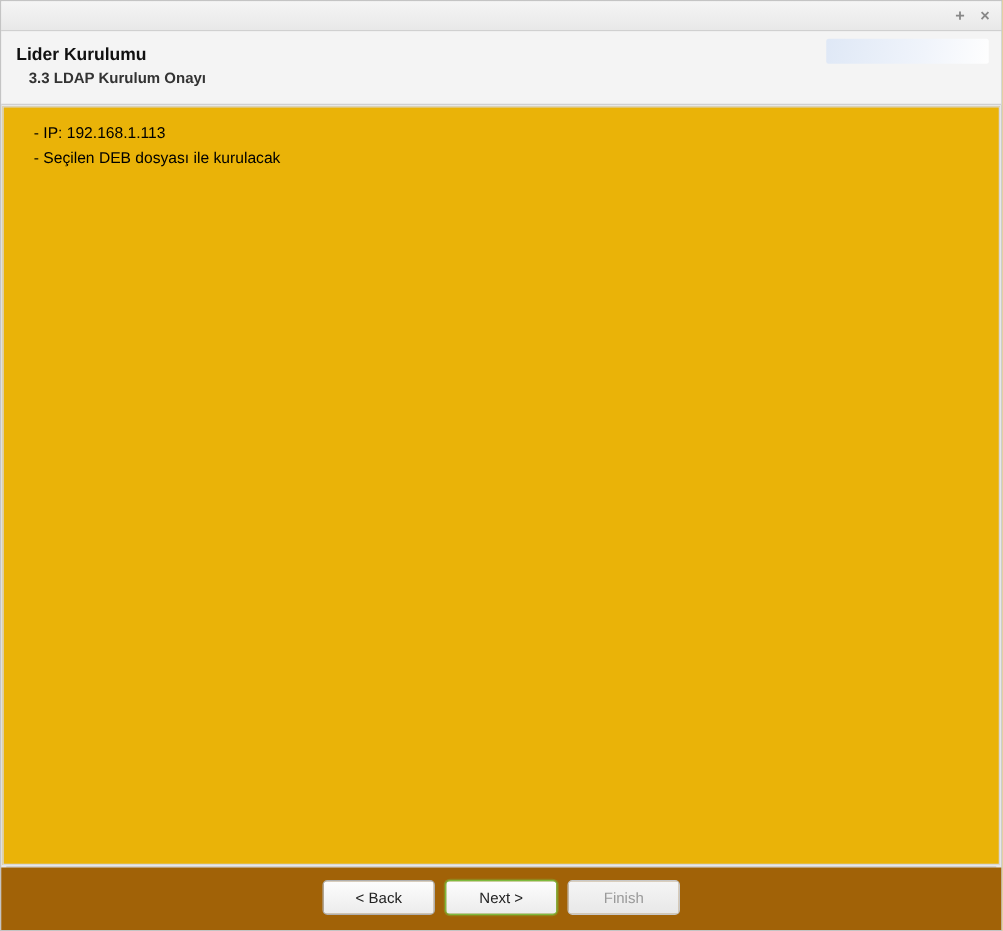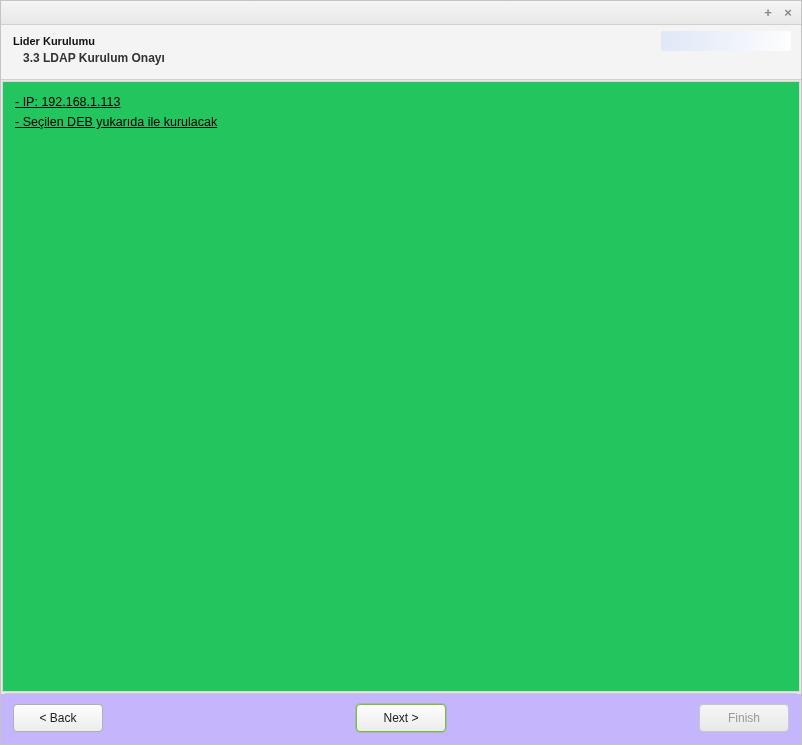--- a/index.html
+++ b/index.html
@@ -41,64 +41,63 @@
       font-weight: bold;
     }
     .header {
       background: #f4f4f4;
       padding: 10px 12px 14px 12px;
       border-bottom: 1px solid #d0d0d0;
       position: relative;
     }
     .header-title {
       font-weight: bold;
-      font-size: 11px;
+      font-size: 14px;
       color: #111;
       margin-bottom: 4px;
     }
     .header-subtitle {
       font-size: 12px;
       color: #333;
       padding-left: 10px;
       font-weight: bold;
     }
     .header-banner {
       position: absolute;
       right: 10px;
       top: 6px;
       width: 130px;
       height: 20px;
       background: linear-gradient(100deg, #dfe8f6 0%, #f0f4fb 60%, #fefefe 100%);
       border-radius: 2px;
     }
     .content-area {
       flex: 1;
-      background: #22c55e;
+      background: #eab308;
       margin: 1px;
       border: 1px solid #d8d8d8;
-      padding: 10px 12px;
+      padding: 10px 24px;
       overflow: auto;
-      text-decoration: underline;
     }
     .content-line {
       color: #000;
       line-height: 1.6;
       font-size: 12.5px;
     }
     .separator {
       height: 1px;
       background: #c8c8c8;
       margin: 0 4px;
     }
     .footer {
       padding: 10px 12px 12px 12px;
       display: flex;
-      justify-content: space-between;
+      justify-content: center;
       gap: 8px;
-      background: #c4b5fd;
+      background: #a16207;
     }
     .btn {
       min-width: 90px;
       height: 28px;
       border: 1px solid #b0b0b0;
       border-radius: 4px;
       background: linear-gradient(to bottom, #fdfdfd, #ececec);
       color: #222;
       font-size: 12px;
       cursor: pointer;
@@ -125,21 +124,21 @@
   </div>
 
   <div class="header">
     <div class="header-title">Lider Kurulumu</div>
     <div class="header-subtitle">3.3 LDAP Kurulum Onayı</div>
     <div class="header-banner"></div>
   </div>
 
   <div class="content-area">
     <div class="content-line">- IP: 192.168.1.113</div>
-    <div class="content-line">- Seçilen DEB yukarıda ile kurulacak</div>
+    <div class="content-line">- Seçilen DEB dosyası ile kurulacak</div>
   </div>
 
   <div class="separator"></div>
 
   <div class="footer">
     <button class="btn">&lt; Back</button>
     <button class="btn btn-default">Next &gt;</button>
     <button class="btn btn-disabled">Finish</button>
   </div>
 </div>

